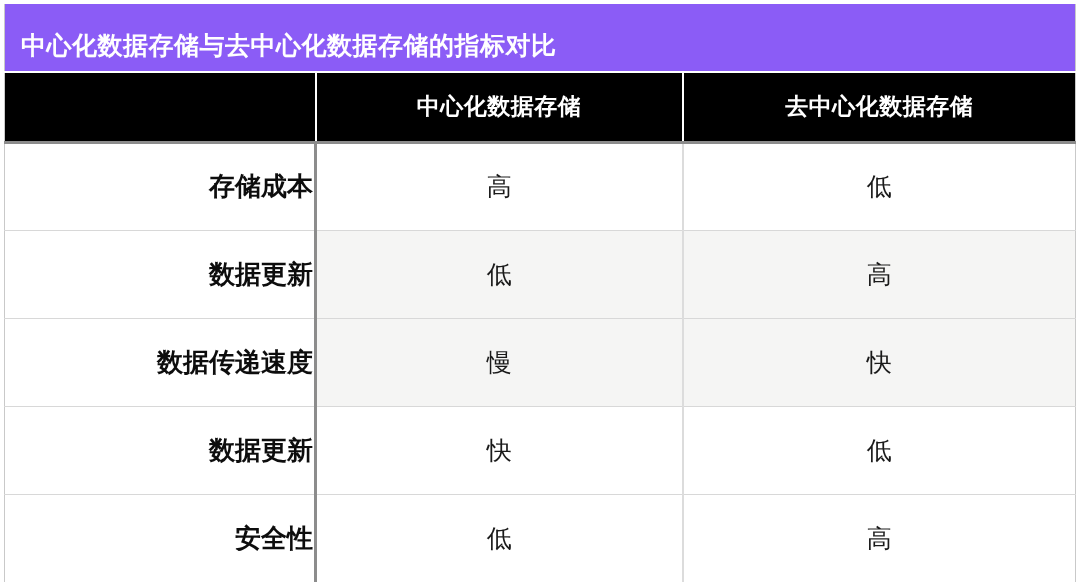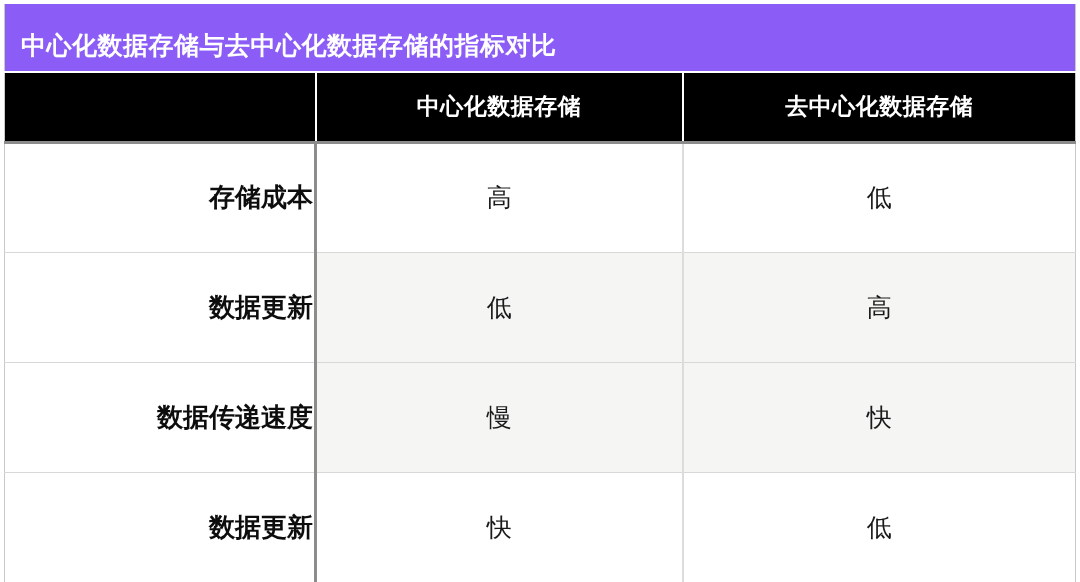--- a/index.html
+++ b/index.html
@@ -134,15 +134,20 @@
         <tr class="body-row striped">
           <td class="c-label">数据传递速度</td>
           <td class="c-val c-mid">慢</td>
           <td class="c-val c-right">快</td>
         </tr>
         <tr class="body-row">
           <td class="c-label">数据更新</td>
           <td class="c-val c-mid">快</td>
           <td class="c-val c-right">低</td>
         </tr>
+        <tr class="body-row">
+          <td class="c-label">安全性</td>
+          <td class="c-val c-mid">低</td>
+          <td class="c-val c-right">高</td>
+        </tr>
       </tbody>
   </table>
 </div>
 
 </body></html>

